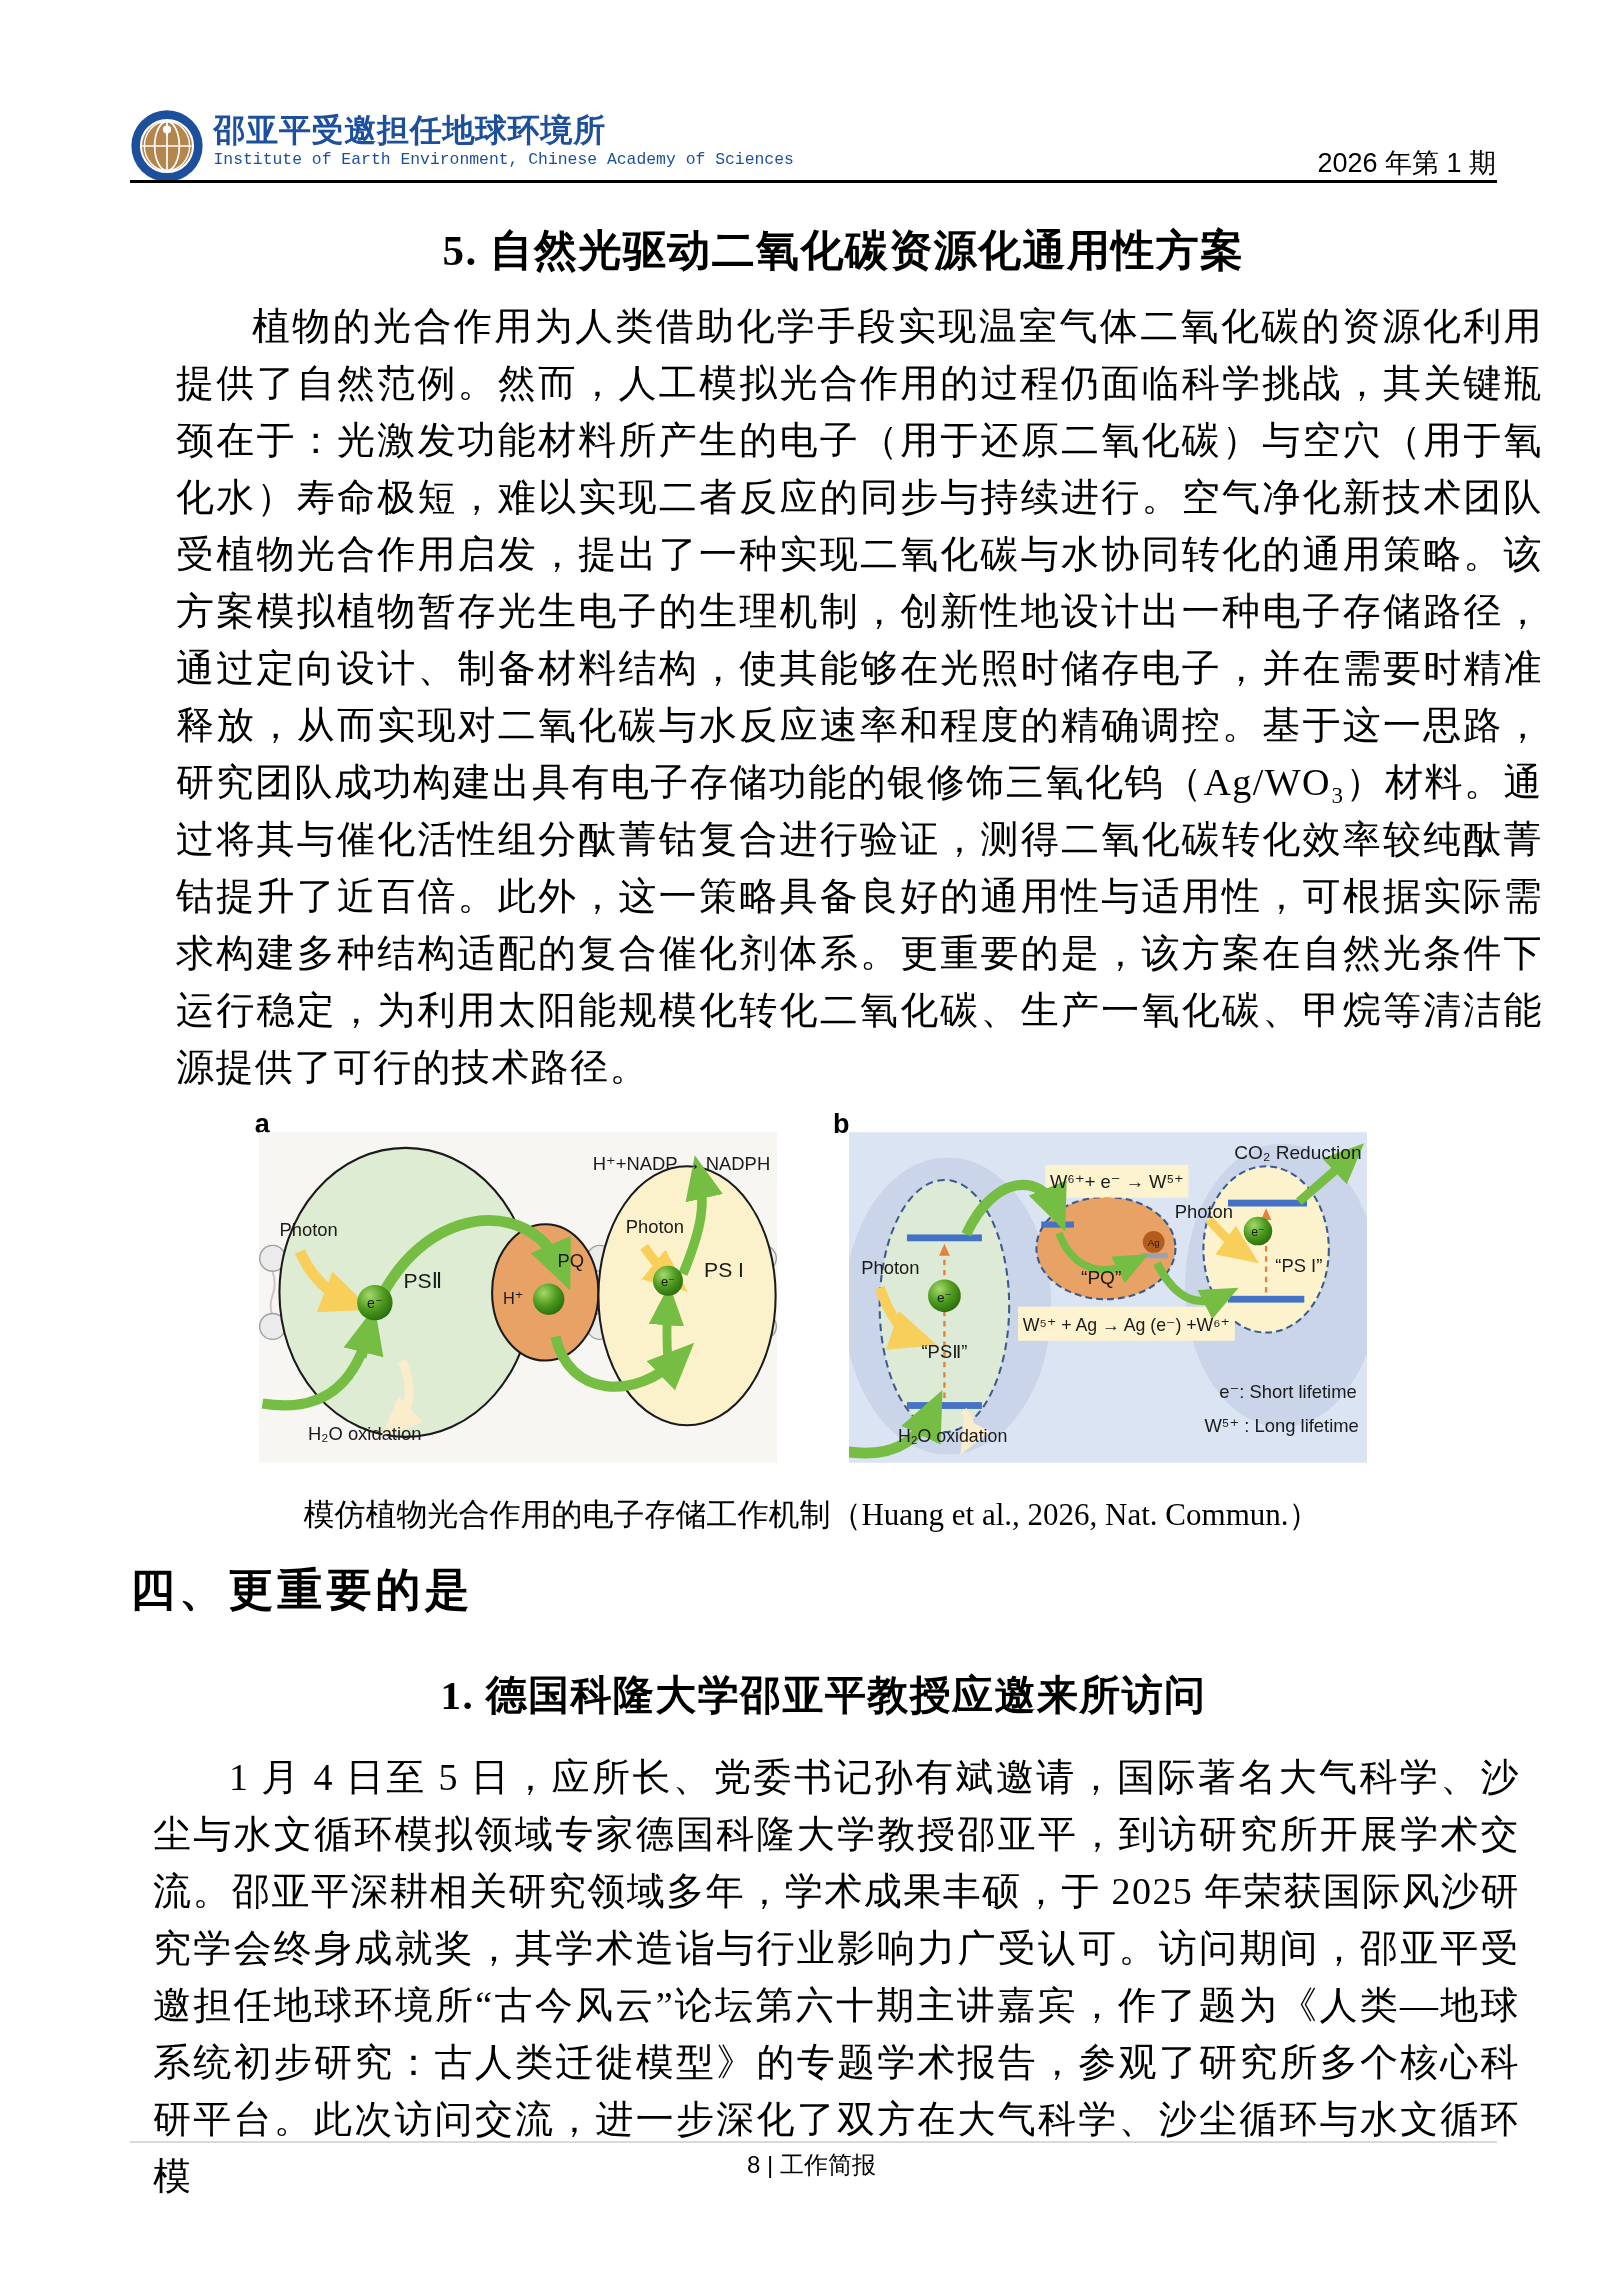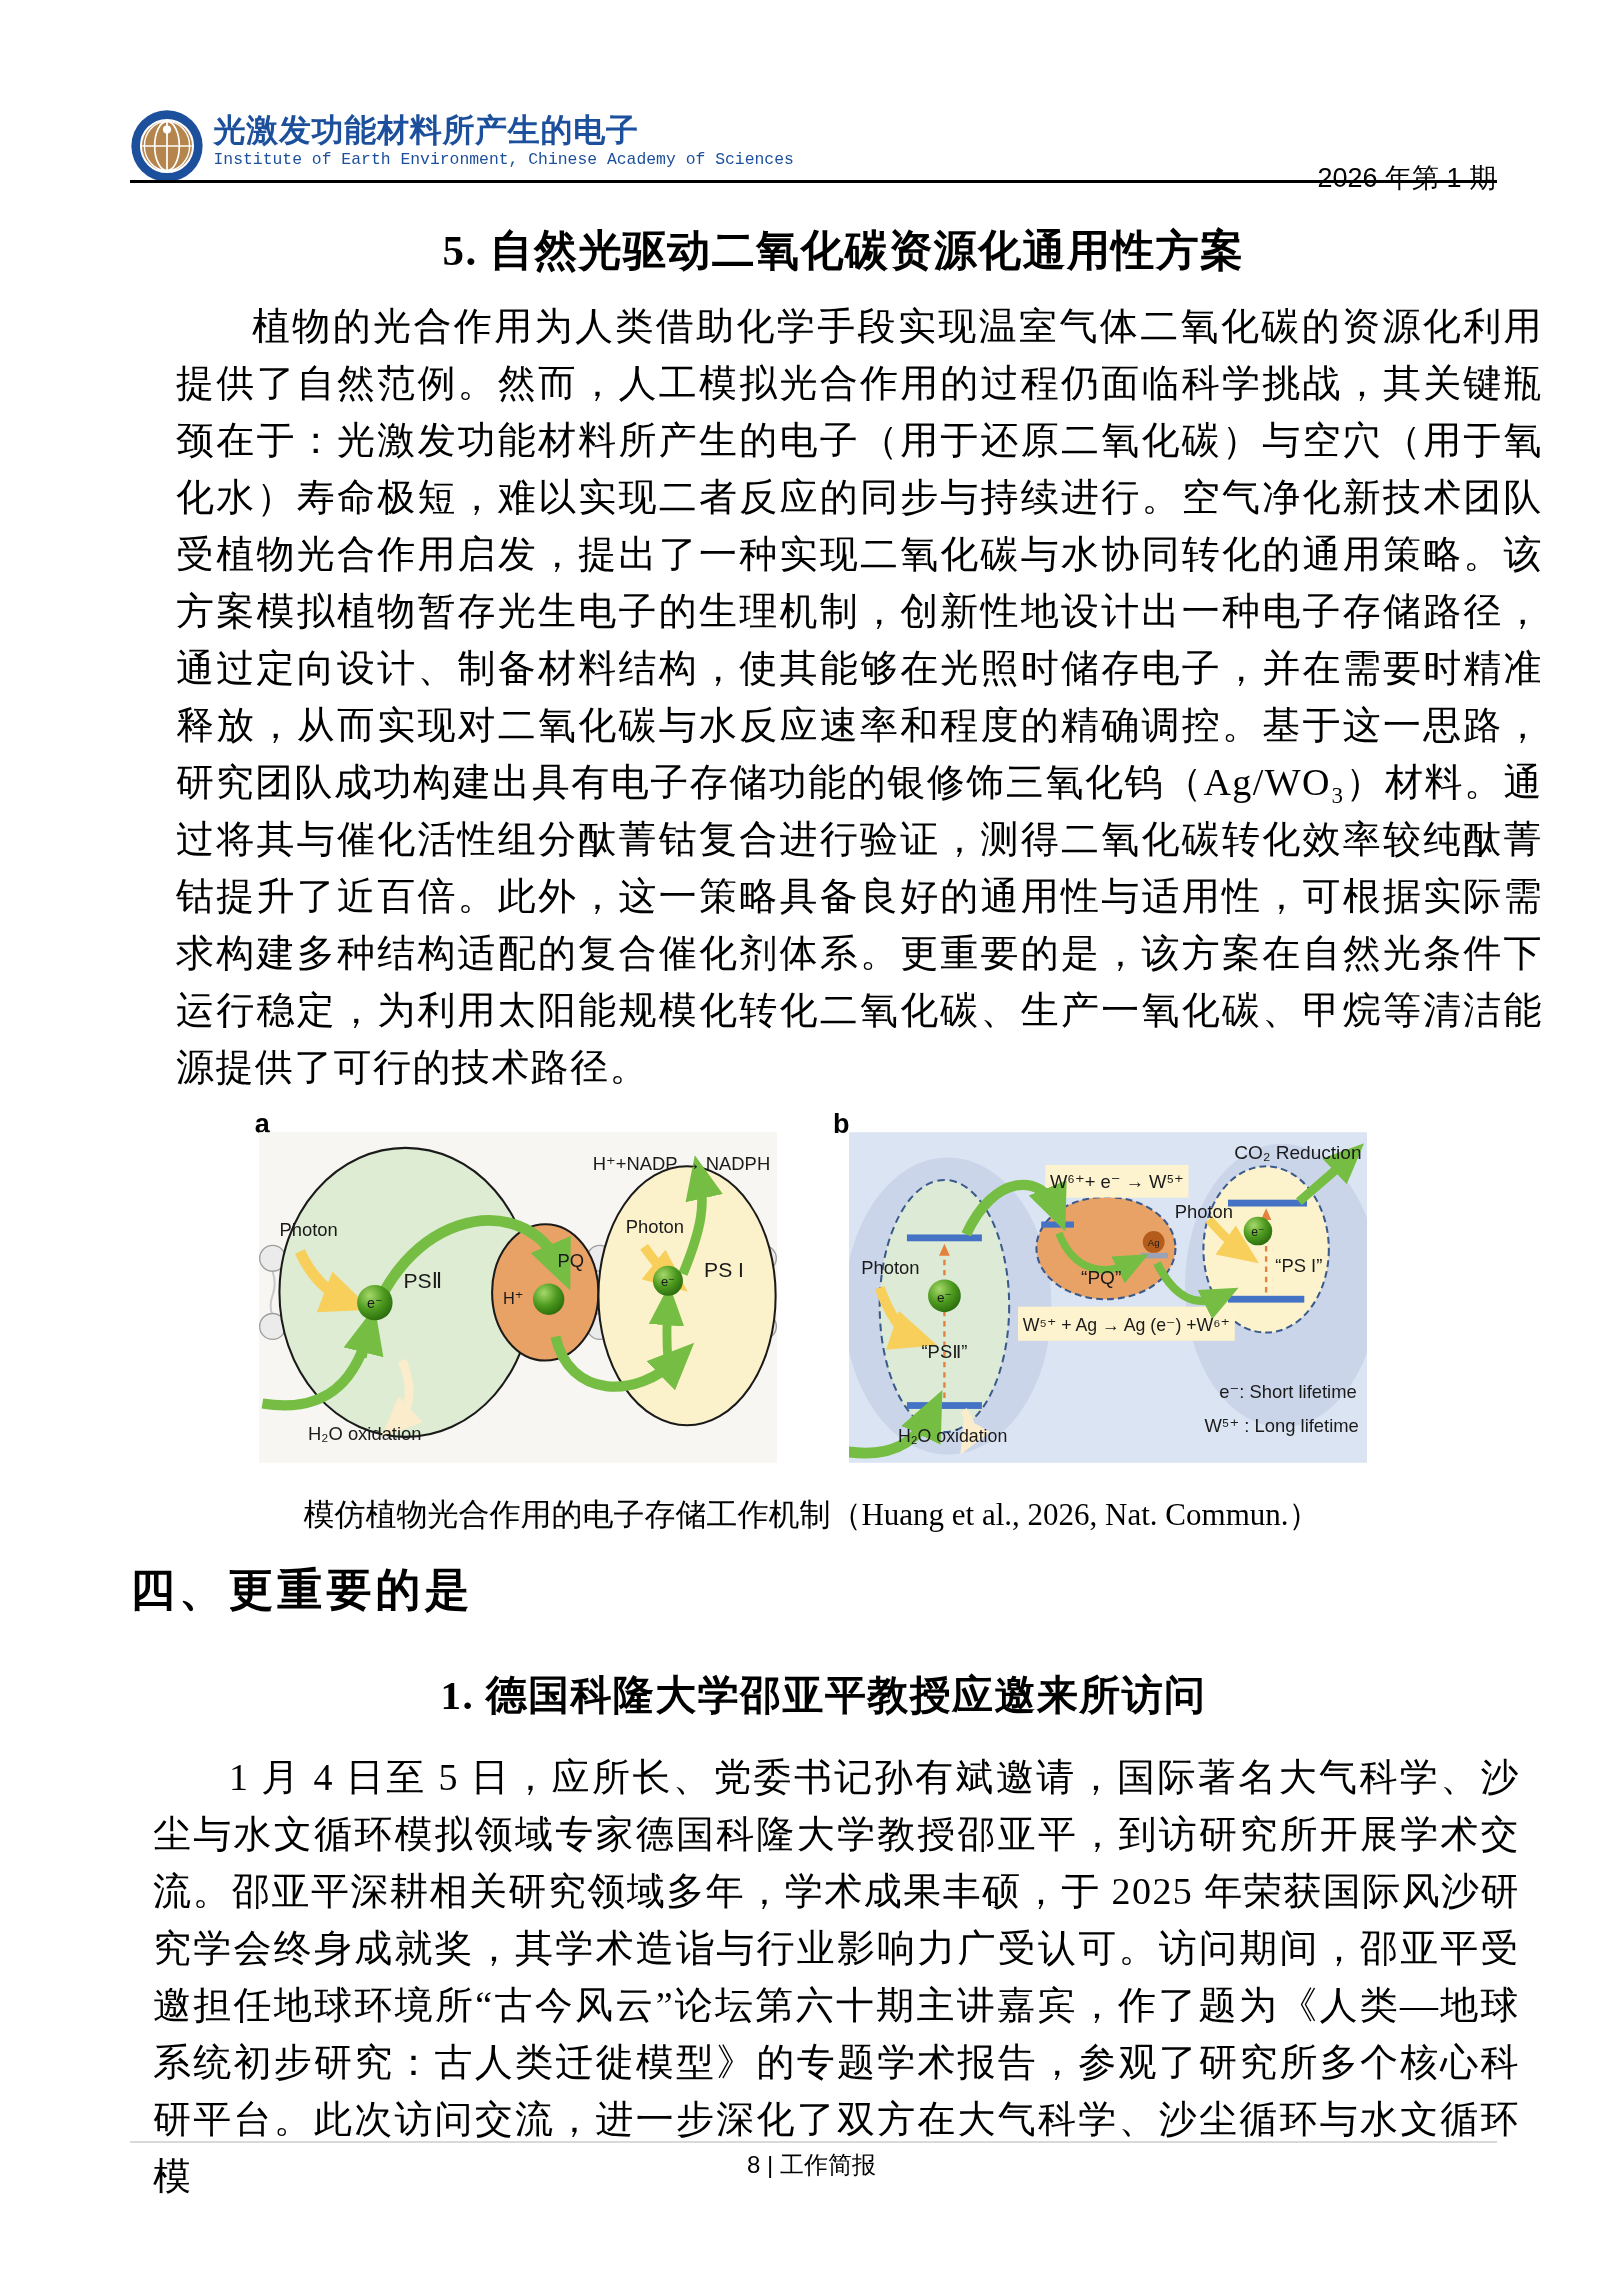--- a/index.html
+++ b/index.html
@@ -6,21 +6,21 @@
   .page{position:relative;width:1623px;height:2295px;background:#ffffff;overflow:hidden;
         font-family:"Liberation Serif","DejaVu Serif",serif;color:#000;}
   
   .logo{position:absolute;left:130px;top:109px;display:flex;align-items:flex-start;}
   .emblem{width:74px;height:74px;flex:0 0 auto;}
   .logo-txt{margin-left:9.5px;padding-top:4.1px;}
   .logo-cn{font-family:"Liberation Sans","DejaVu Sans",sans-serif;font-weight:bold;
            font-size:32px;line-height:35px;color:#1c4f9c;letter-spacing:0.7px;white-space:nowrap;}
   .logo-en{font-family:Liberation Mono, monospace;font-size:16.4px;line-height:23px;
            color:#1c4f9c;white-space:nowrap;}
-  .issue{position:absolute;right:127px;top:160px;font-family:"Liberation Sans","DejaVu Sans",sans-serif;
+  .issue{position:absolute;right:127px;top:145px;font-family:"Liberation Sans","DejaVu Sans",sans-serif;
          font-size:27px;color:#000;}
   .header-rule{position:absolute;left:130px;top:180px;width:1367px;height:3.4px;background:#000;}
   
   .title{position:absolute;left:0;top:222px;width:100%;text-align:center;
          font-size:43px;font-weight:bold;letter-spacing:1.4px;padding-left:32px;}
   .para{position:absolute;left:128px;width:1367px;font-size:38px;line-height:57px;
         letter-spacing:1.4px;text-align:justify;text-indent:2em;word-break:break-all;}
   .para1{top:298px;margin-left:48px;}
   .para2{top:1749px;margin-left:25px;}
   
@@ -54,21 +54,21 @@
       <circle cx="54" cy="54" r="52" fill="#1c4f9c"></circle>
       <circle cx="54" cy="54" r="38" fill="#b5854e" stroke="#ffffff" stroke-width="3"></circle>
       <ellipse cx="54" cy="54" rx="18" ry="36" fill="none" stroke="#ffffff" stroke-width="2.5"></ellipse>
       <ellipse cx="54" cy="54" rx="33" ry="36" fill="none" stroke="#ffffff" stroke-width="2"></ellipse>
       <line x1="54" y1="18" x2="54" y2="90" stroke="#ffffff" stroke-width="2.5"></line>
       <line x1="18" y1="54" x2="90" y2="54" stroke="#ffffff" stroke-width="2.5"></line>
       <path d="M54,22 q-3,10 0,20 q3,-10 0,-20" fill="#ffffff"></path>
       <circle cx="54" cy="30" r="6" fill="#ffffff"></circle>
     </svg>
     <div class="logo-txt">
-      <div class="logo-cn">光激发功能材料所产生的电子</div>
+      <div class="logo-cn">邵亚平受邀担任地球环境所</div>
       <div class="logo-en">Institute of Earth Environment, Chinese Academy of Sciences</div>
     </div>
   </div>
   <div class="issue">2026 年第 1 期</div>
   <div class="header-rule"></div>
 
   <div class="title">5. 自然光驱动二氧化碳资源化通用性方案</div>
   <div class="para para1">植物的光合作用为人类借助化学手段实现温室气体二氧化碳的资源化利用提供了自然范例。然而，人工模拟光合作用的过程仍面临科学挑战，其关键瓶颈在于：光激发功能材料所产生的电子（用于还原二氧化碳）与空穴（用于氧化水）寿命极短，难以实现二者反应的同步与持续进行。空气净化新技术团队受植物光合作用启发，提出了一种实现二氧化碳与水协同转化的通用策略。该方案模拟植物暂存光生电子的生理机制，创新性地设计出一种电子存储路径，通过定向设计、制备材料结构，使其能够在光照时储存电子，并在需要时精准释放，从而实现对二氧化碳与水反应速率和程度的精确调控。基于这一思路，研究团队成功构建出具有电子存储功能的银修饰三氧化钨（Ag/WO₃）材料。通过将其与催化活性组分酞菁钴复合进行验证，测得二氧化碳转化效率较纯酞菁钴提升了近百倍。此外，这一策略具备良好的通用性与适用性，可根据实际需求构建多种结构适配的复合催化剂体系。更重要的是，该方案在自然光条件下运行稳定，为利用太阳能规模化转化二氧化碳、生产一氧化碳、甲烷等清洁能源提供了可行的技术路径。</div>
 
   <div class="figure">

